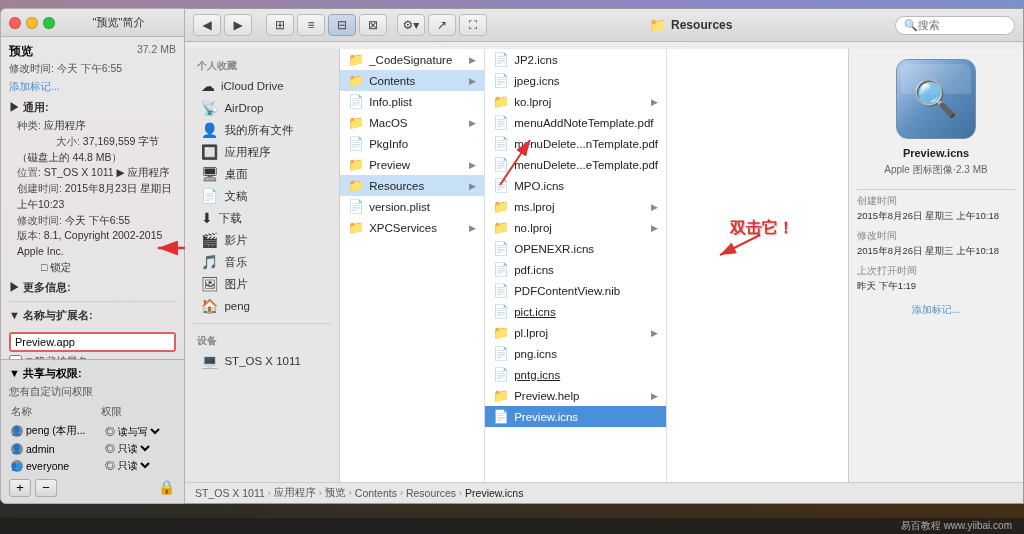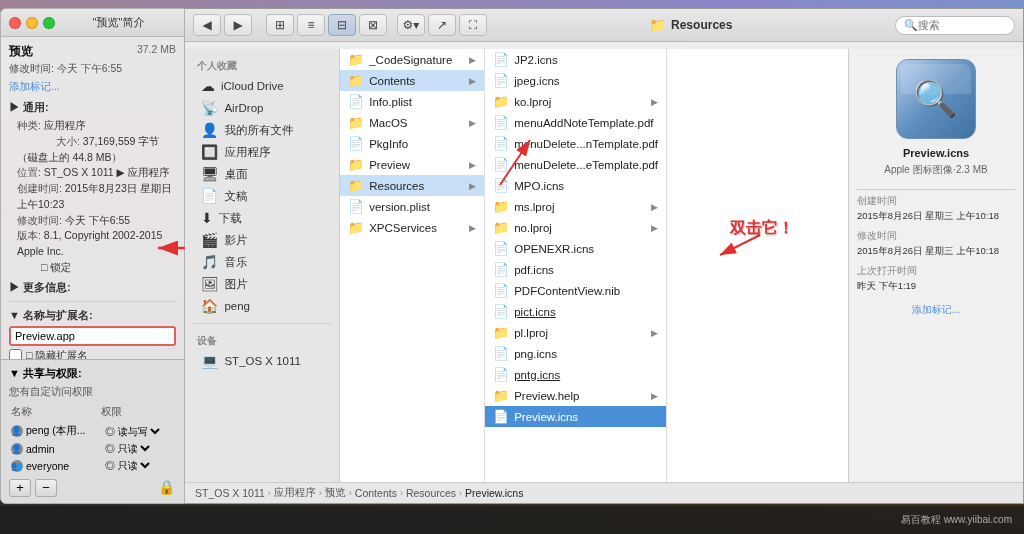--- a/index.html
+++ b/index.html
@@ -129,21 +129,21 @@
 
     .name-ext-section {
       margin-top: 6px;
       border-top: 1px solid #ccc;
       padding-top: 6px;
     }
 
     .name-input-wrapper {
       border: 2px solid #e06060;
       border-radius: 3px;
-      margin-top: 3px;
+      margin-top: 9px;
     }
 
     .name-input {
       width: 100%;
       border: none;
       background: white;
       padding: 2px 4px;
       font-size: 11px;
       outline: none;
     }
@@ -526,21 +526,21 @@
     .arrow-svg {
       position: absolute;
     }
 
     
     .taskbar {
       position: absolute;
       bottom: 0;
       left: 0;
       right: 0;
-      height: 28px;
+      height: 16px;
       background: rgba(30,30,30,0.8);
       z-index: 5;
       display: flex;
       align-items: center;
       justify-content: flex-end;
       padding: 0 12px;
     }
 
     .watermark {
       color: rgba(255,255,255,0.6);

